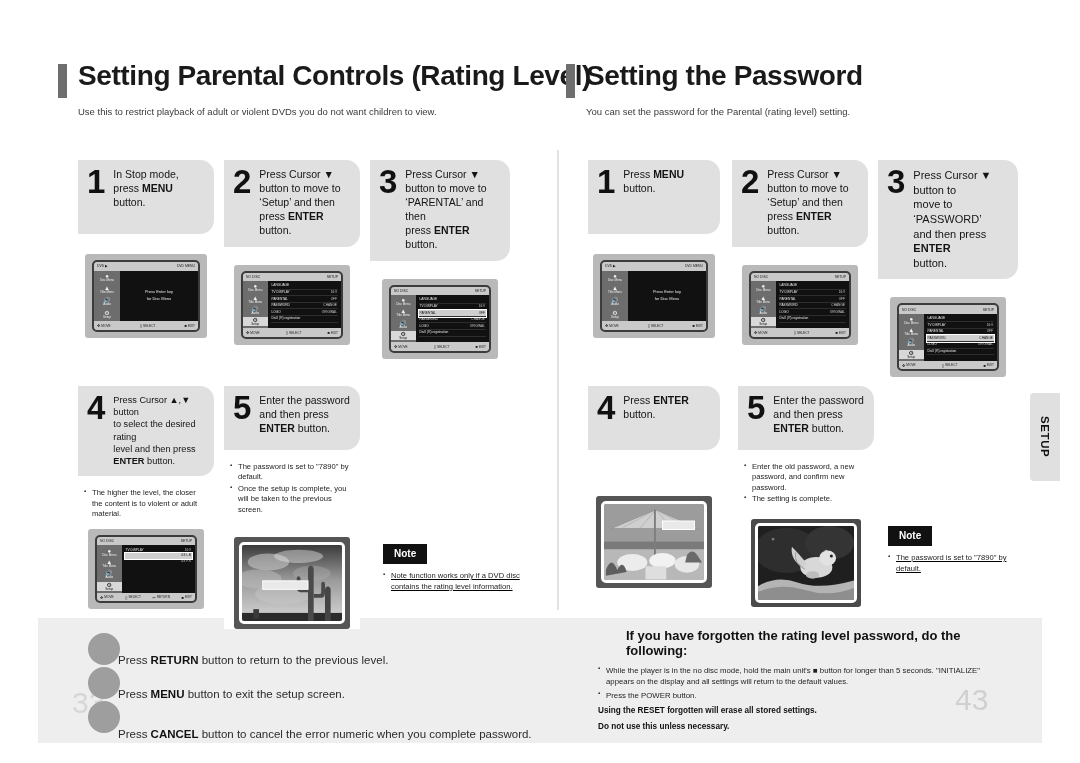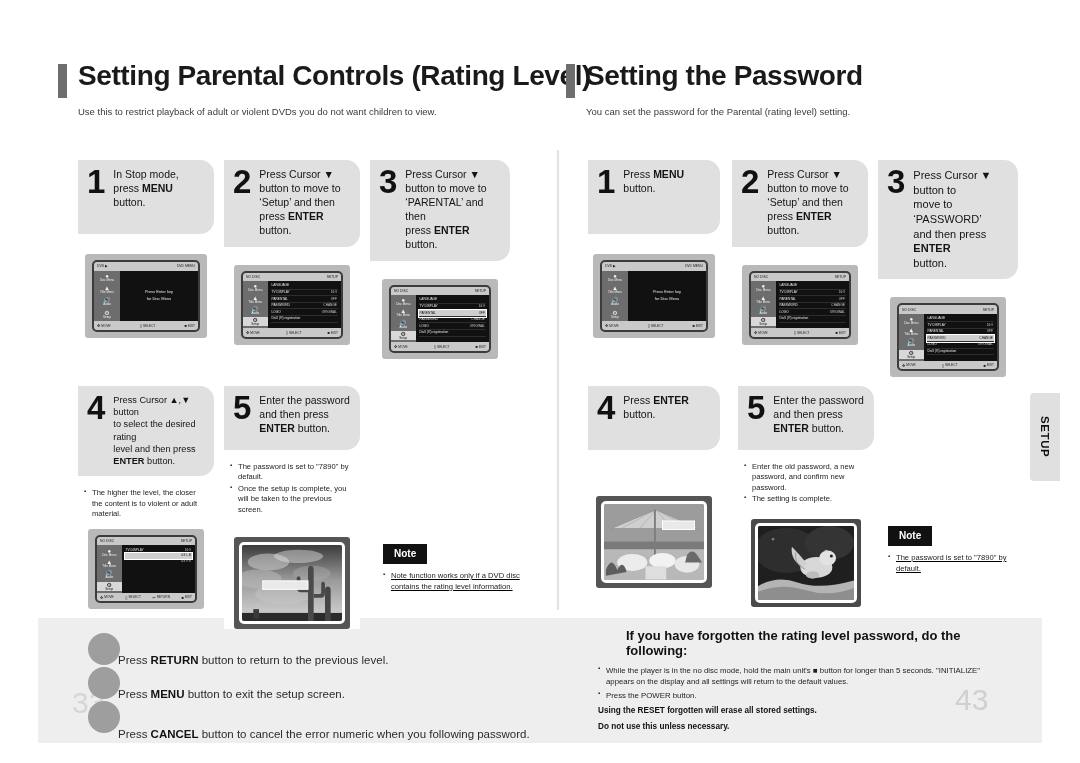--- a/index.html
+++ b/index.html
@@ -839,21 +839,21 @@
     <div class="fl-row">
       <span class="dot"></span>
       <span class="ftxt"><span>Press </span><b>RETURN</b><span> button to return to the previous level.</span></span>
     </div>
     <div class="fl-row">
       <span class="dot"></span>
       <span class="ftxt"><span>Press </span><b>MENU</b><span> button to exit the setup screen.</span></span>
     </div>
     <div class="fl-row" style="height:40px;align-items:flex-start;padding-top:4px;">
       <span class="dot"></span>
-      <span class="ftxt"><span>Press </span><b>CANCEL</b><span> button to cancel the error numeric when you following password.</span></span>
+      <span class="ftxt"><span>Press </span><b>CANCEL</b><span> button to cancel the error numeric when you complete password.</span></span>
     </div>
   </div>
 
   <div id="pg-right">43</div>
 
   <div id="footer-right">
     <div class="fr-title">If you have forgotten the rating level password, do the following:</div>
     <ul>
       <li>While the player is in the no disc mode, hold the main unit's ■ button for longer than 5 seconds. "INITIALIZE" appears on the display and all settings will return to the default values.</li>
       <li>Press the POWER button.</li>

